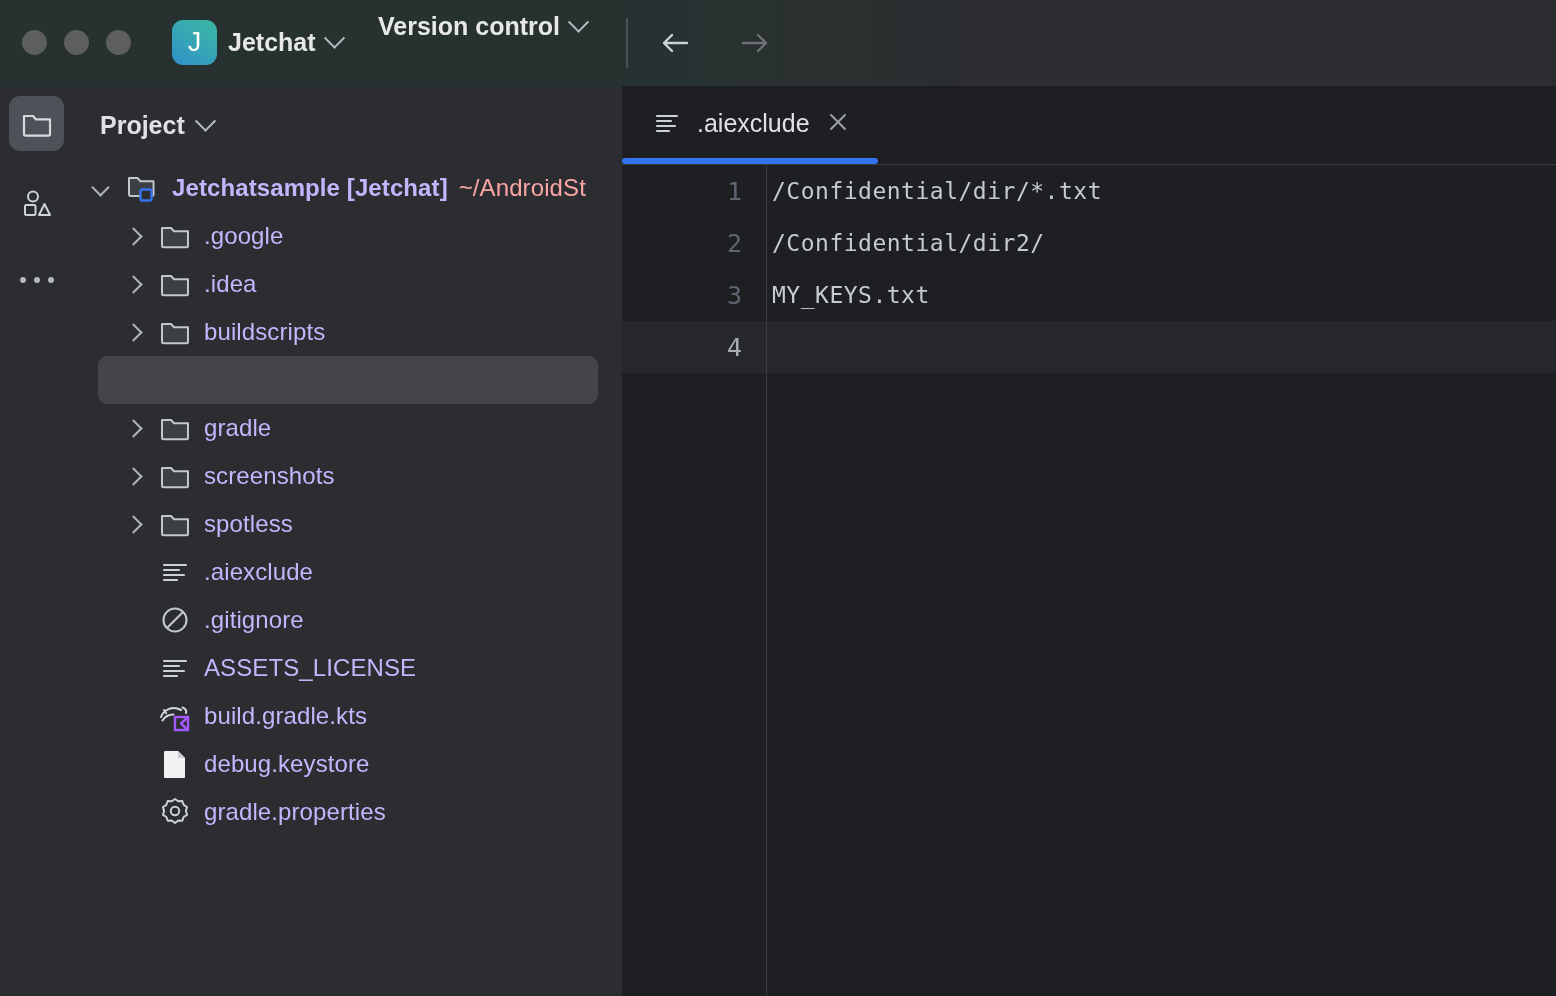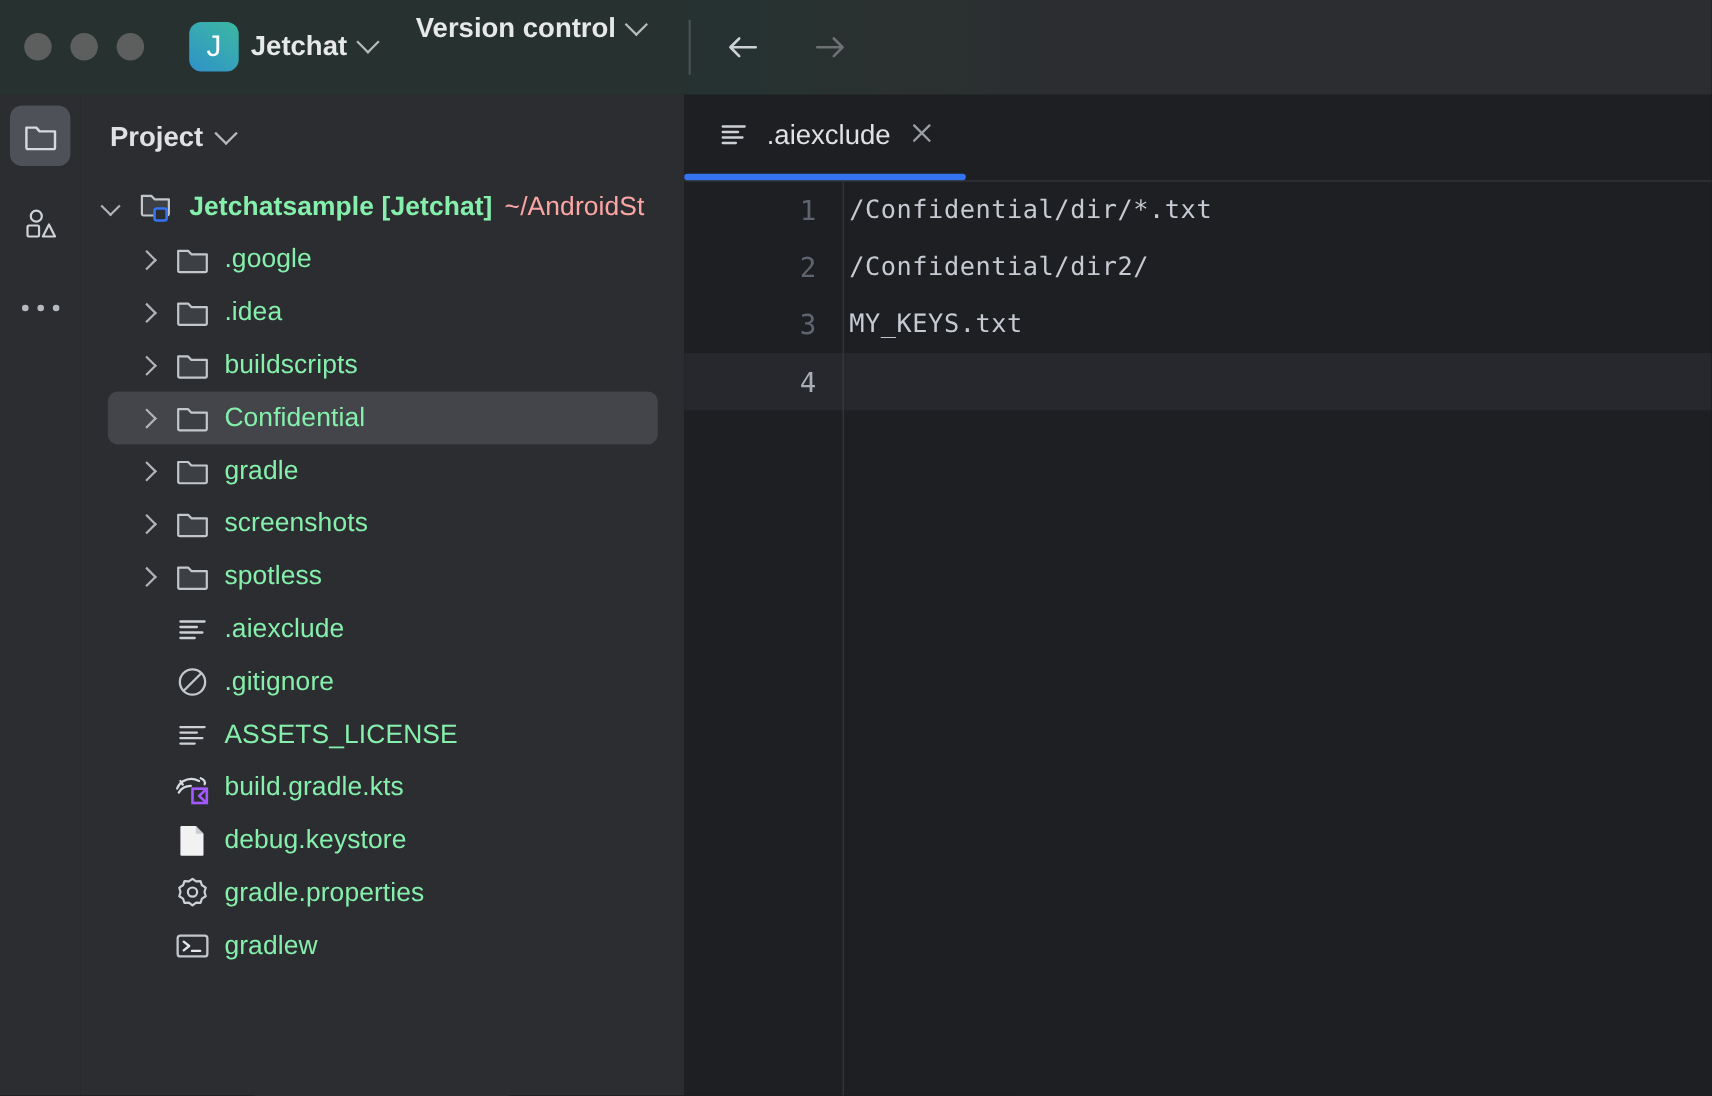--- a/index.html
+++ b/index.html
@@ -106,21 +106,21 @@
   .arrow::before {
     content: ""; position: absolute; left: 4px; top: 4px;
     width: 11px; height: 11px;
     border-right: 2.6px solid #b0b4b9; border-bottom: 2.6px solid #b0b4b9;
     transform: rotate(-45deg);
   }
   .arrow.open::before { transform: rotate(45deg); left: 3px; top: 3px; }
   .arrow.blank::before { display: none; }
 
   .ico { flex: 0 0 auto; display: flex; align-items: center; justify-content: center; }
-  .label { color: #86efac; font-size: 24px; letter-spacing: .1px; }
+  .label { color: #c4b5fd; font-size: 24px; letter-spacing: .1px; }
   .label.bold { font-weight: 700; }
   .label.dim { color: #fca5a5; margin-left: 11px; }
 
   
   .editor {
     position: absolute; left: 622px; top: 86px; width: 934px; height: 910px;
     background: #1e1f22;
   }
   .tabbar {
     position: absolute; left: 0; top: 0; width: 934px; height: 79px;
@@ -277,29 +277,20 @@
             <span class="ico" style="margin-left: 15px; margin-right: 12px;">
               <svg width="34" height="34" viewBox="0 0 34 34">
                 <path d="M4 9 h9 l3 3.2 h14 v14.6 a1.5 1.5 0 0 1 -1.5 1.5 h-23 a1.5 1.5 0 0 1 -1.5 -1.5 z" fill="#3c3f43" stroke="#c3c7cc" stroke-width="2" stroke-linejoin="round"></path>
               </svg>
             </span>
             <span class="label">buildscripts</span>
           </div>
         </div>
         <div class="row row-highlight-sel">
           <div class="rowbg"></div>
-          <div class="rowcontent" style="padding-left: 50px;">
-            <span class="arrow"></span>
-            <span class="ico" style="margin-left: 15px; margin-right: 12px;">
-              <svg width="34" height="34" viewBox="0 0 34 34">
-                <path d="M4 9 h9 l3 3.2 h14 v14.6 a1.5 1.5 0 0 1 -1.5 1.5 h-23 a1.5 1.5 0 0 1 -1.5 -1.5 z" fill="#3c3f43" stroke="#c3c7cc" stroke-width="2" stroke-linejoin="round"></path>
-              </svg>
-            </span>
-            <span class="label">Confidential</span>
-          </div>
         </div>
         <div class="row">
           <div class="rowbg"></div>
           <div class="rowcontent" style="padding-left: 50px;">
             <span class="arrow"></span>
             <span class="ico" style="margin-left: 15px; margin-right: 12px;">
               <svg width="34" height="34" viewBox="0 0 34 34">
                 <path d="M4 9 h9 l3 3.2 h14 v14.6 a1.5 1.5 0 0 1 -1.5 1.5 h-23 a1.5 1.5 0 0 1 -1.5 -1.5 z" fill="#3c3f43" stroke="#c3c7cc" stroke-width="2" stroke-linejoin="round"></path>
               </svg>
             </span>
@@ -409,34 +400,20 @@
           <div class="rowbg"></div>
           <div class="rowcontent" style="padding-left: 50px;">
             <span class="arrow blank"></span>
             <span class="ico" style="margin-left: 15px; margin-right: 12px;">
               <svg width="34" height="34" viewBox="0 0 34 34">
                 <path d="M17 4 l3.3 2.3 l4-.3 l1.3 3.8 l3.4 2.2 l-1.1 3.9 l1.1 3.9 l-3.4 2.2 l-1.3 3.8 l-4-.3 L17 28 l-3.3-2.5 l-4 .3 l-1.3-3.8 l-3.4-2.2 l1.1-3.9 l-1.1-3.9 l3.4-2.2 l1.3-3.8 l4 .3 z" fill="none" stroke="#cdd1d6" stroke-width="2" stroke-linejoin="round"></path>
                 <circle cx="17" cy="16" r="4.2" fill="none" stroke="#cdd1d6" stroke-width="2"></circle>
               </svg>
             </span>
             <span class="label">gradle.properties</span>
-          </div>
-        </div>
-        <div class="row">
-          <div class="rowbg"></div>
-          <div class="rowcontent" style="padding-left: 50px;">
-            <span class="arrow blank"></span>
-            <span class="ico" style="margin-left: 15px; margin-right: 12px;">
-              <svg width="34" height="34" viewBox="0 0 34 34">
-                <rect x="3.5" y="7.5" width="27" height="19" rx="2.5" fill="none" stroke="#c3c7cc" stroke-width="2.1"></rect>
-                <path d="M9 13 L14 17 L9 21" fill="none" stroke="#e3e6ea" stroke-width="2.1" stroke-linecap="round" stroke-linejoin="round"></path>
-                <path d="M16.5 21.5 H24" stroke="#e3e6ea" stroke-width="2.1" stroke-linecap="round"></path>
-              </svg>
-            </span>
-            <span class="label">gradlew</span>
           </div>
         </div>
       </div>
   </div>
 
   <div class="editor">
     <div class="tabbar">
       <div class="tab">
         <span>
           <svg width="30" height="30" viewBox="0 0 30 30">

